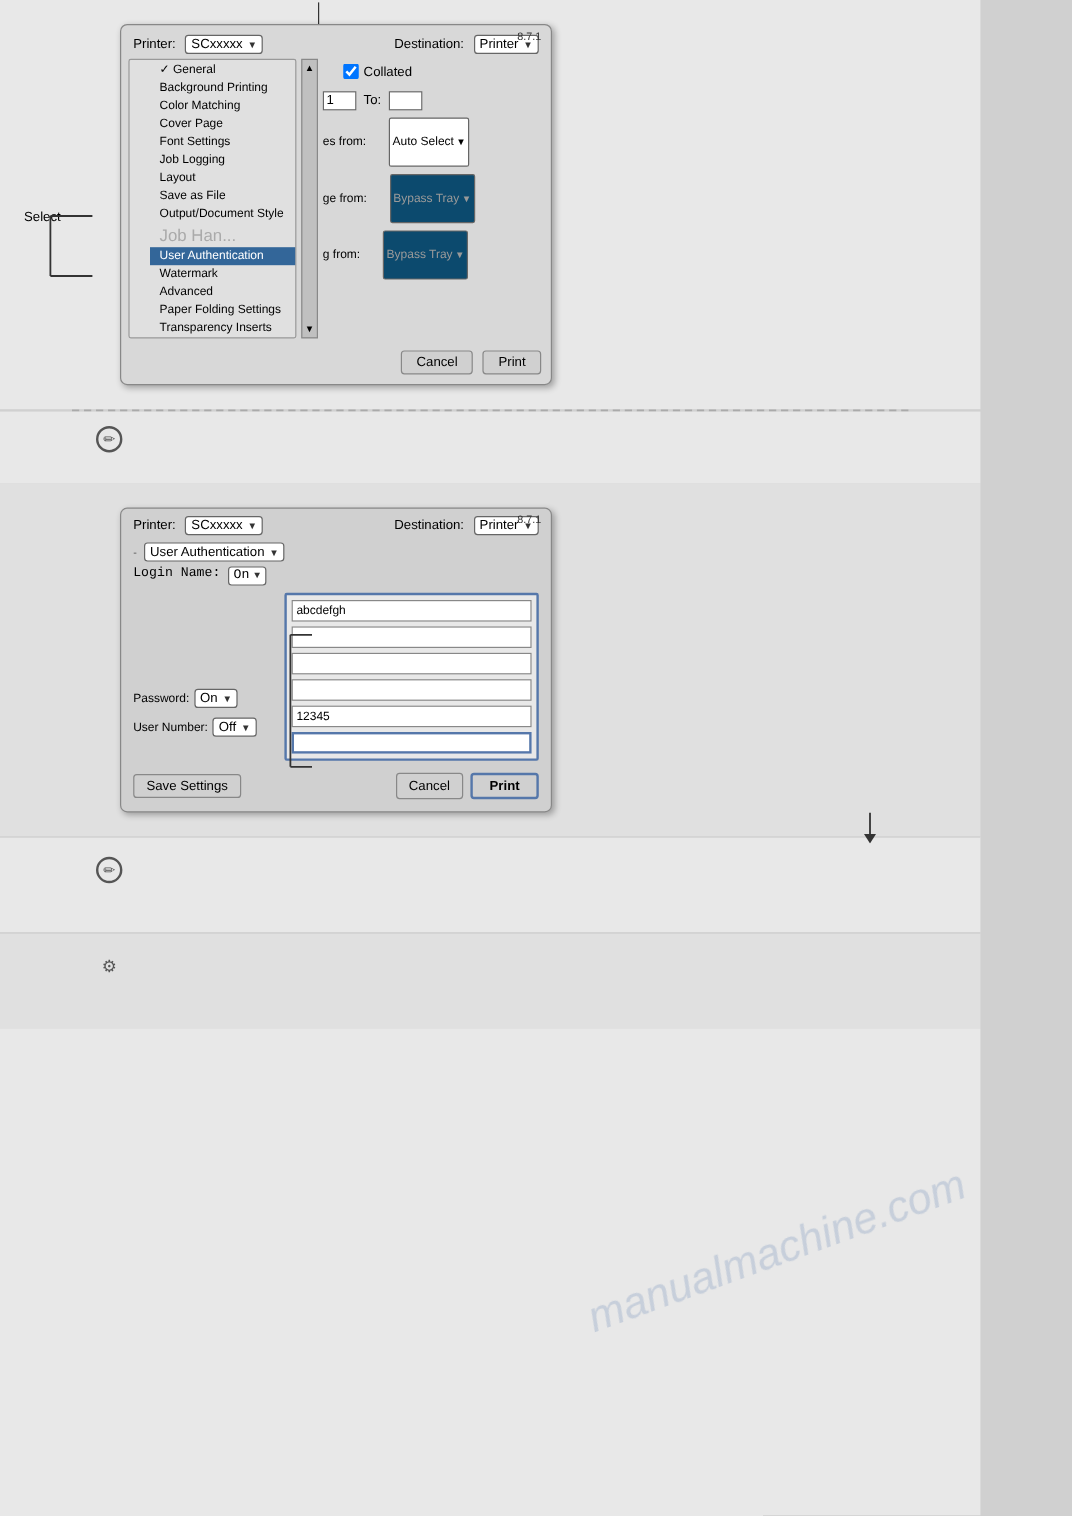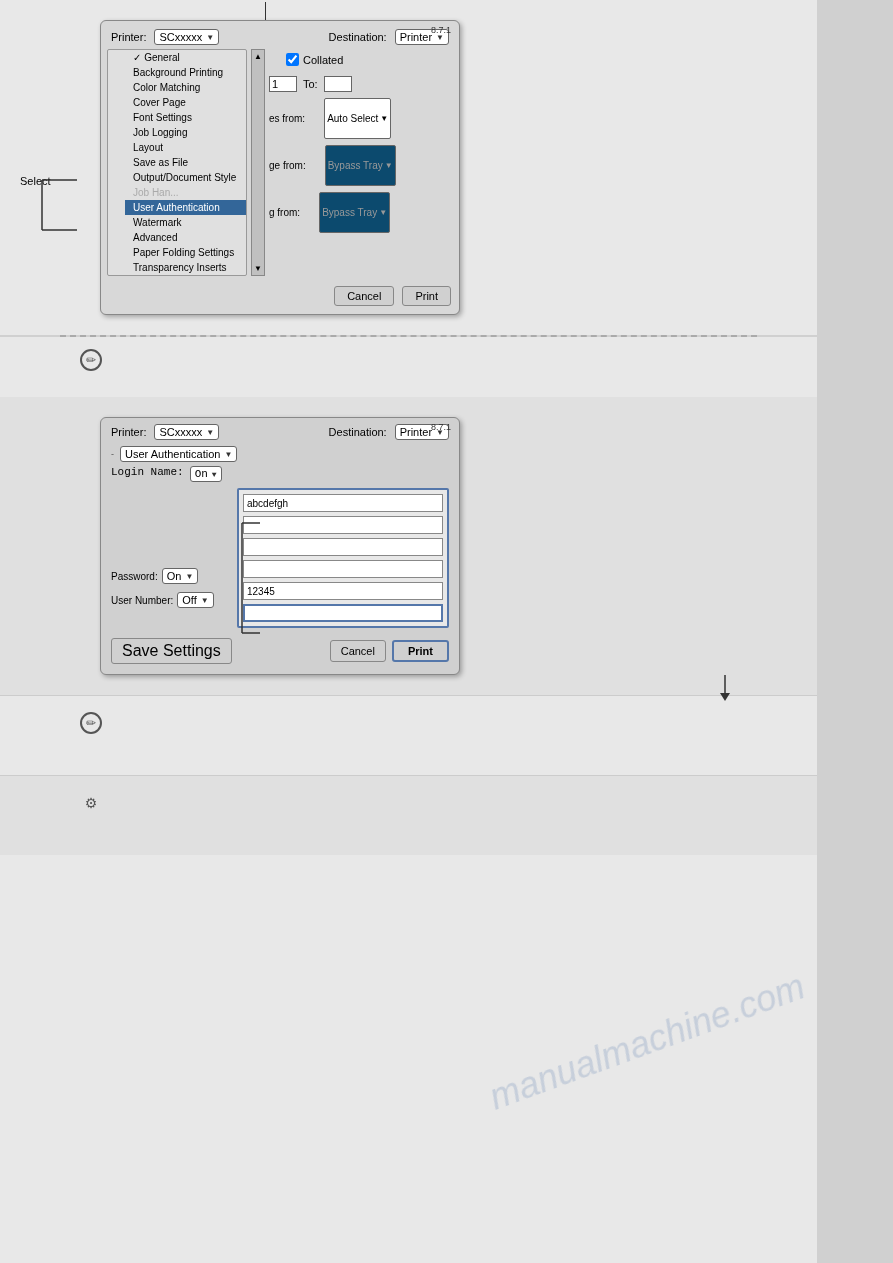--- a/index.html
+++ b/index.html
@@ -309,21 +309,21 @@
       justify-content: space-between;
       padding: 6px 10px 10px 10px;
       align-items: center;
     }
 
     .btn-save {
       padding: 3px 10px;
       border: 1px solid #888;
       border-radius: 3px;
       background: #d0d0d0;
-      font-size: 16px;
+      font-size: 11px;
       cursor: pointer;
     }
 
     .btn-print {
       padding: 3px 14px;
       border: 2px solid #5577aa;
       border-radius: 3px;
       background: #d0d0d0;
       font-size: 11px;
       cursor: pointer;
@@ -416,21 +416,21 @@
           <div class="sidebar-menu">
             <div class="menu-item checked">General</div>
             <div class="menu-item">Background Printing</div>
             <div class="menu-item">Color Matching</div>
             <div class="menu-item">Cover Page</div>
             <div class="menu-item">Font Settings</div>
             <div class="menu-item">Job Logging</div>
             <div class="menu-item">Layout</div>
             <div class="menu-item">Save as File</div>
             <div class="menu-item">Output/Document Style</div>
-            <div class="menu-item" style="color:#aaa; font-size:10px;">Job Han...</div>
+            <div class="menu-item" style="color:#aaa; font-size:14px;">Job Han...</div>
             <div class="menu-item selected">User Authentication</div>
             <div class="menu-item">Watermark</div>
             <div class="menu-item">Advanced</div>
             <div class="menu-item">Paper Folding Settings</div>
             <div class="menu-item">Transparency Inserts</div>
           </div>
 
           <div class="scroll-btn">
             <span style="font-size:8px;">▲</span>
             <span style="font-size:8px;">▼</span>

